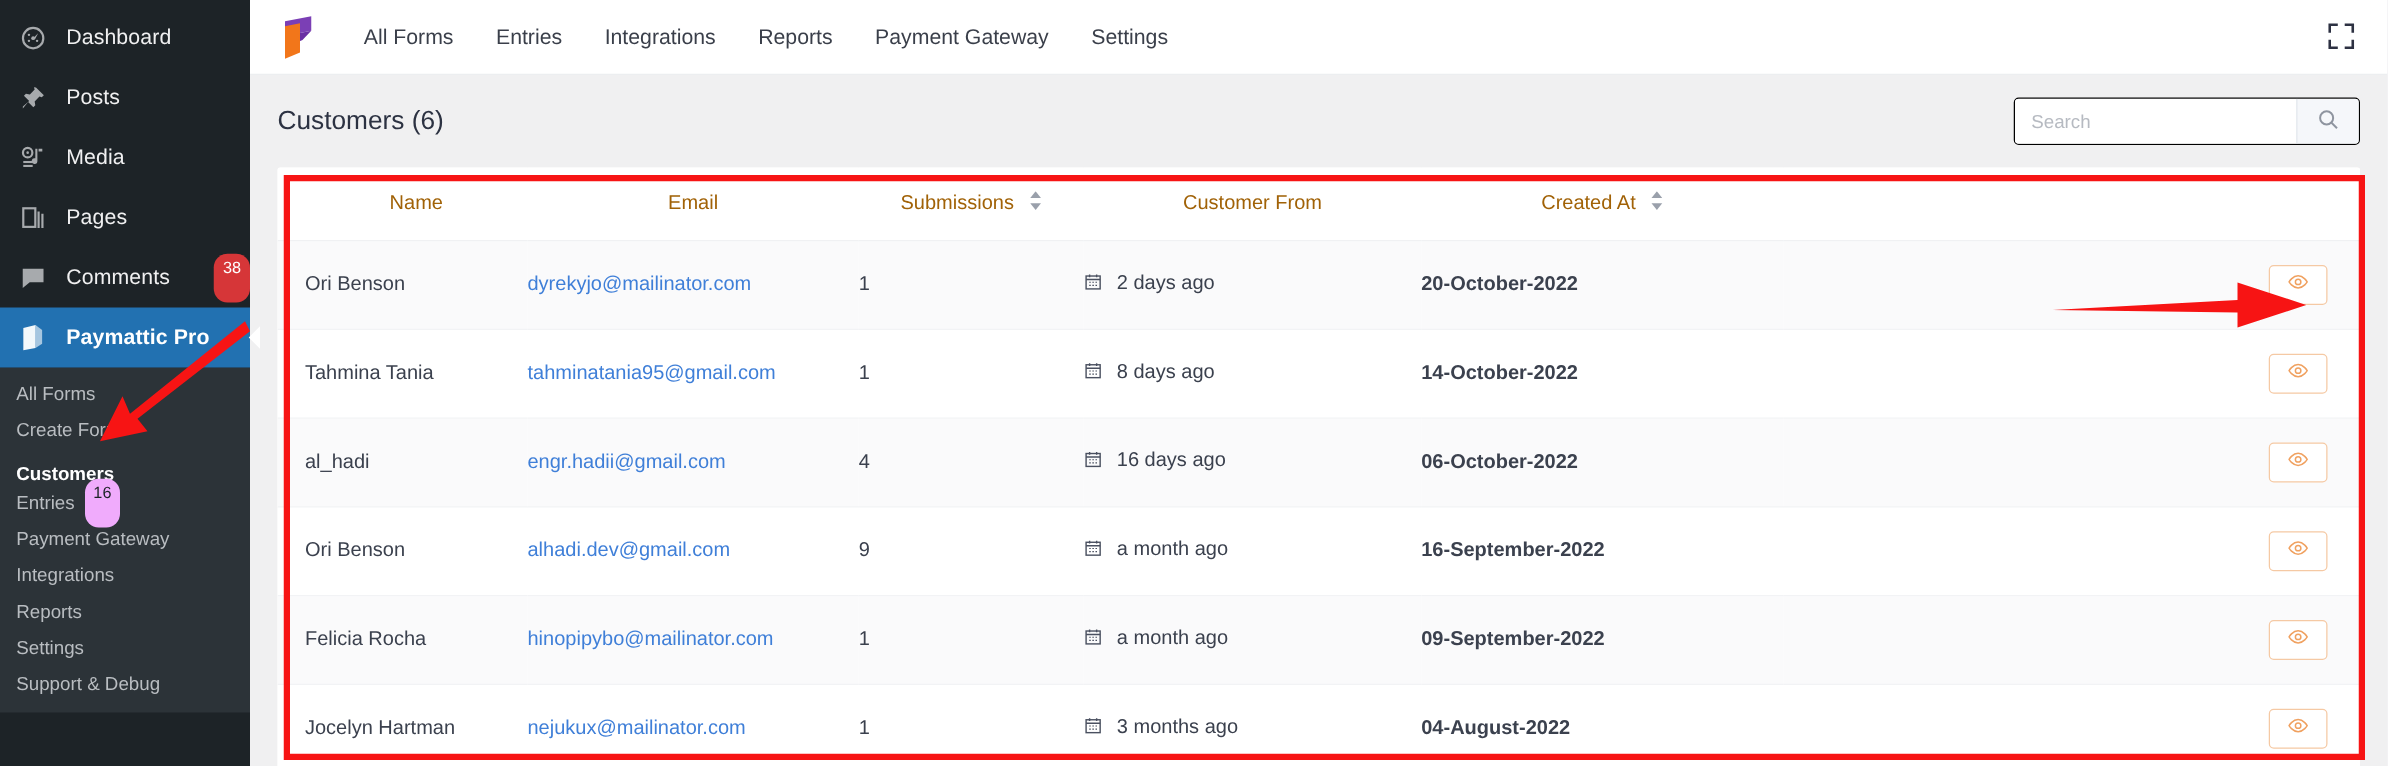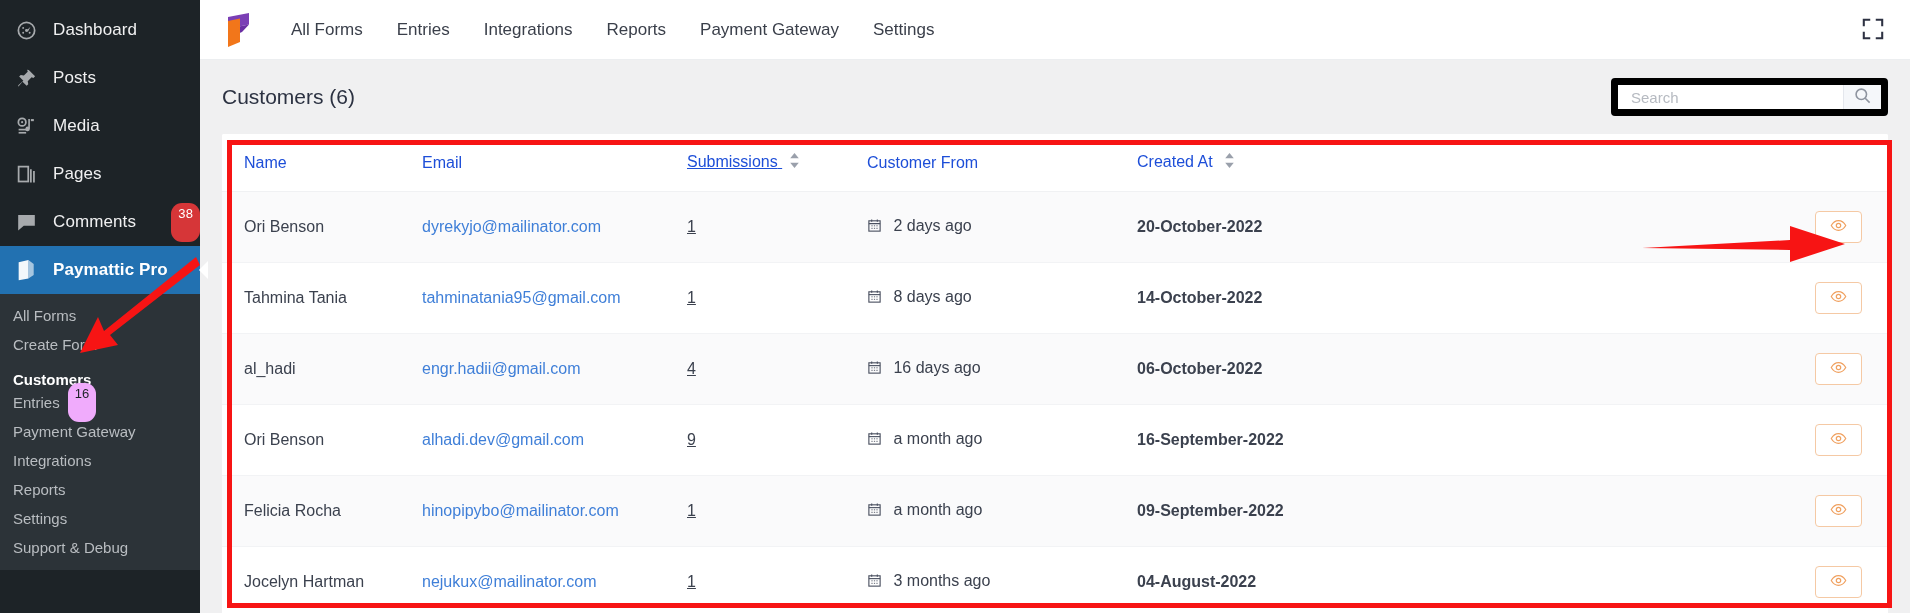--- a/index.html
+++ b/index.html
@@ -87,21 +87,21 @@
   .content-wrap { flex: 1; padding: 0 22px; position: relative; }
   .content-head {
     display: flex; align-items: center;
     height: 74px;
   }
   .page-title { font-size: 21px; color: #2c3242; font-weight: 500; }
   .head-spacer { flex: 1; }
   .search-box {
     display: flex; align-items: stretch;
     width: 277px; height: 38px;
-    border: 7px solid #000000; border-radius: 4px;
+    border: 1px solid #000000; border-radius: 4px;
     background: #fff; overflow: hidden;
   }
   .search-input {
     flex: 1; border: 0; outline: none;
     padding: 0 13px; font-size: 15px; color: #5b616e;
     font-family: "Liberation Sans", sans-serif;
     background: #fff;
   }
   .search-input::placeholder { color: #b6bac1; }
   .search-btn {
@@ -111,36 +111,36 @@
     color: #8e949f;
   }
 
   
   .table-card {
     background: #fff; border-radius: 2px;
     overflow: hidden;
   }
   table.cust-table { width: 100%; border-collapse: collapse; table-layout: fixed; }
   table.cust-table th {
-    text-align: left; font-size: 16px; font-weight: 400;
-    color: #1d4ed8; padding: 19px 0 19px 0;
+    text-align: center; font-size: 16px; font-weight: 400;
+    color: #a16207; padding: 19px 0 19px 0;
     background: #fff;
     border-bottom: 1px solid #f0f1f3;
   }
   table.cust-table th .sort-ico { margin-left: 7px; vertical-align: -1px; }
   table.cust-table td {
     font-size: 16px; color: #3b414e;
     padding: 19px 0; border-bottom: 1px solid #f2f3f5;
     vertical-align: middle;
   }
   table.cust-table tbody tr:nth-child(odd) td { background: #fafafb; }
   table.cust-table tbody tr:nth-child(even) td { background: #fff; }
   .col-name   { width: 200px; padding-left: 22px !important; }
   .col-email  { width: 265px; }
-  .col-subs   { width: 180px; text-decoration: underline; }
+  .col-subs   { width: 180px; }
   .col-from   { width: 270px; }
   .col-created{ width: 290px; font-weight: bold; }
   .col-act    { width: auto; }
   th.col-name { padding-left: 22px !important; }
   .email-link { color: #3f7fd8; text-decoration: none; }
   .cal-ico { margin-right: 7px; vertical-align: -2px; color: #4a5060; }
   .act-cell { text-align: right; padding-right: 26px !important; }
   .eye-btn {
     display: inline-flex; align-items: center; justify-content: center;
     width: 47px; height: 32px;

